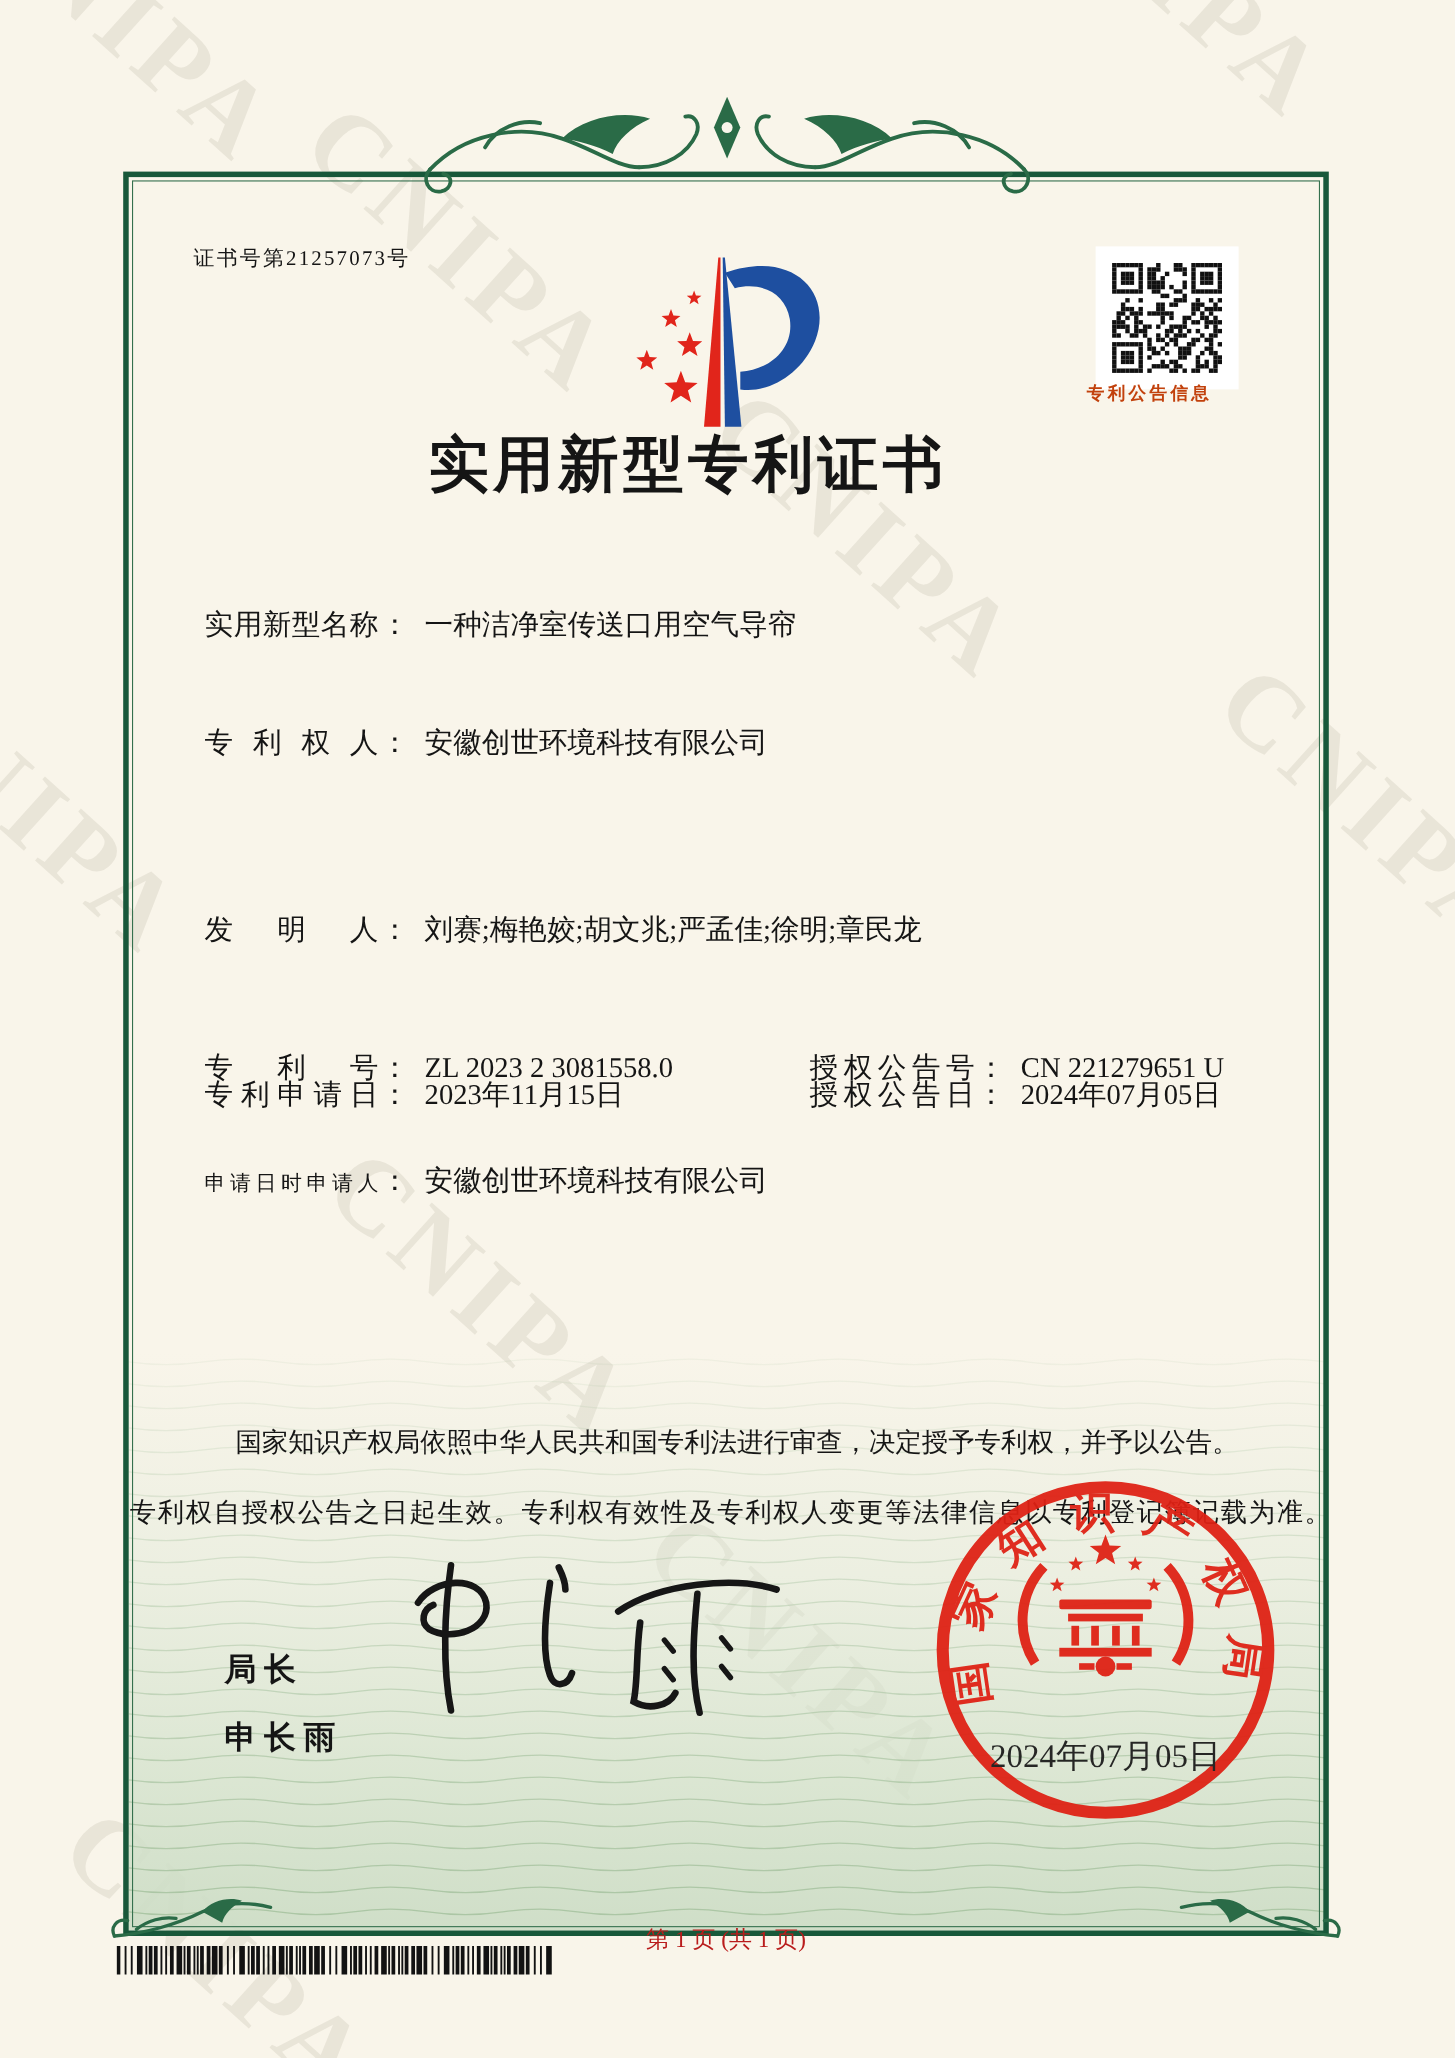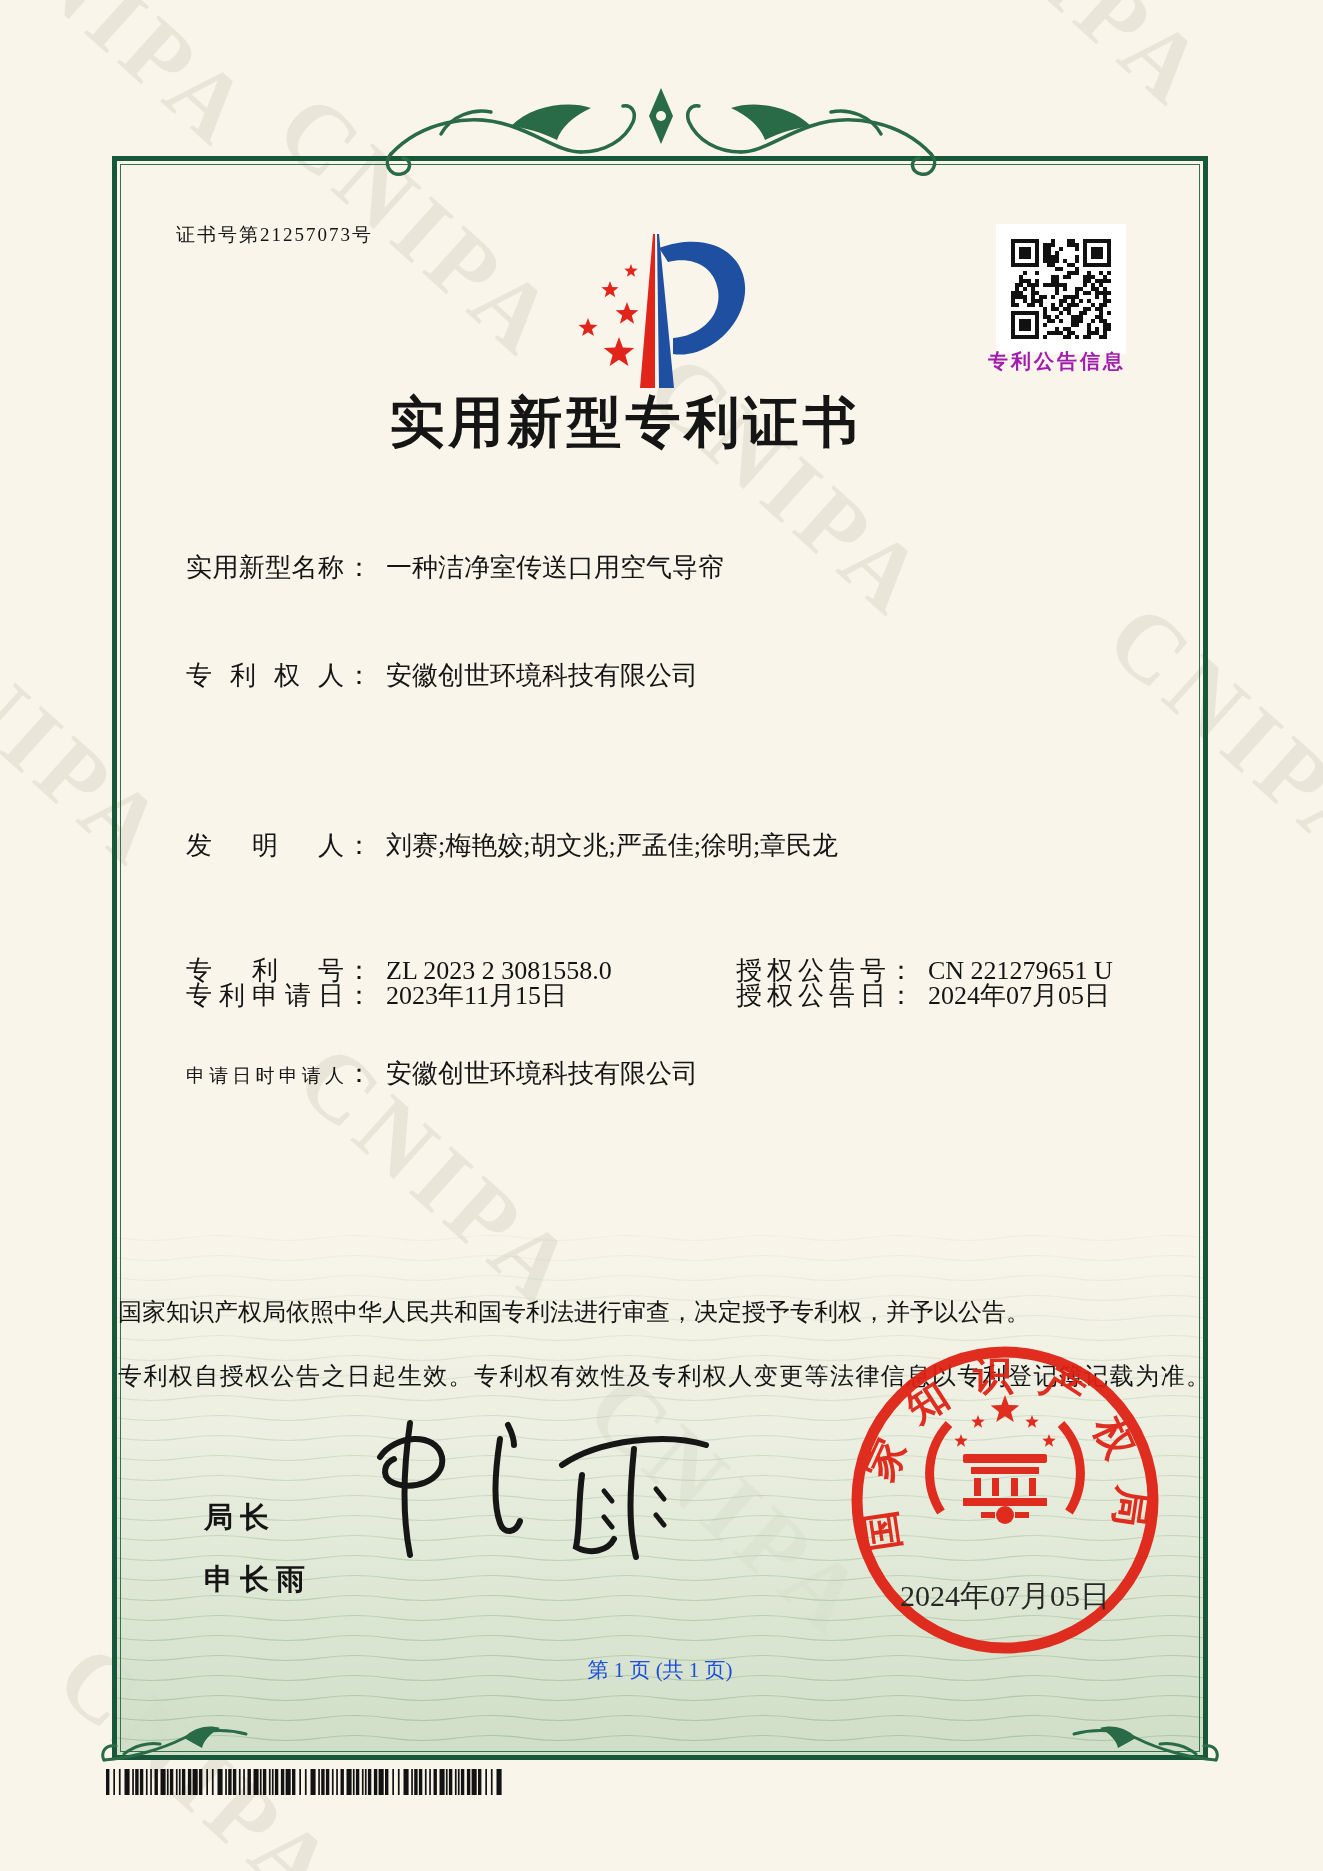--- a/index.html
+++ b/index.html
@@ -21,49 +21,49 @@
   .frame{position:absolute;left:112px;top:156px;width:1096px;height:1604px;
          border:5px solid #18583a;box-sizing:border-box;z-index:2;}
   .frame-inner{position:absolute;inset:3px;border:1px solid #35704e;}
   .orn{position:absolute;z-index:3;}
 
   
   .cert-no{position:absolute;left:176px;top:222px;font-size:19px;letter-spacing:2px;z-index:4;}
   #logo{position:absolute;left:556px;top:218px;z-index:4;}
   .qr-wrap{position:absolute;left:996px;top:224px;width:130px;height:130px;background:#fff;z-index:4;}
   #qr{position:absolute;left:15px;top:15px;}
-  .qr-label{position:absolute;left:988px;top:348px;font-size:20px;font-weight:700;
-            letter-spacing:3px;color:#a21caf;z-index:4;text-align:right;}
+  .qr-label{position:absolute;left:988px;top:348px;font-size:16px;font-weight:700;
+            letter-spacing:3px;color:#c2410c;z-index:4;text-align:right;}
   .title{position:absolute;left:0;top:386px;width:1323px;text-align:center;font-size:55px;
          font-weight:700;letter-spacing:4px;transform:translateX(-36px);z-index:4;}
 
   
   .row{position:absolute;left:186px;width:1010px;font-size:26px;z-index:4;white-space:nowrap;}
   .f-label{display:inline-block;width:158px;text-align:justify;text-align-last:justify;
            text-justify:inter-character;}
   .f-label.sm{font-size:19px;}
   .f-colon{display:inline-block;margin:0 14px 0 2px;}
   .col2{position:absolute;left:550px;top:0;}
   .col2 .f-label{width:150px;}
 
   
   .legal{position:absolute;left:118px;top:1280px;width:1092px;font-size:24px;
          line-height:64px;z-index:4;}
-  .legal .l1{}
+  .legal .l1{padding-left:96px;}
   .legal .l2{text-align:justify;text-align-last:justify;text-justify:inter-character;}
 
   
   .signer{position:absolute;left:204px;z-index:4;font-family:"Liberation Sans","DejaVu Sans",sans-serif;
           font-weight:700;font-size:29px;letter-spacing:7px;}
   #sig{position:absolute;left:350px;top:1405px;z-index:4;}
   #seal{position:absolute;left:845px;top:1340px;z-index:5;opacity:.94;}
 
   
-  .page-no{position:absolute;left:112px;top:1656px;width:1096px;text-align:center;
-           font-size:21px;color:#1d4ed8;z-index:4;}
+  .page-no{position:absolute;left:112px;top:1749px;width:1096px;text-align:center;
+           font-size:21px;color:#b91c1c;z-index:4;}
   #barcode{position:absolute;left:106px;top:1769px;z-index:2;}
 </style>
 </head>
 <body>
 
 <div class="page">
 
   <span class="wm" style="left:-55px;top:-40px">CNIPA</span>
   <span class="wm" style="left:900px;top:-80px">CNIPA</span>
   <span class="wm" style="left:250px;top:170px">CNIPA</span>

